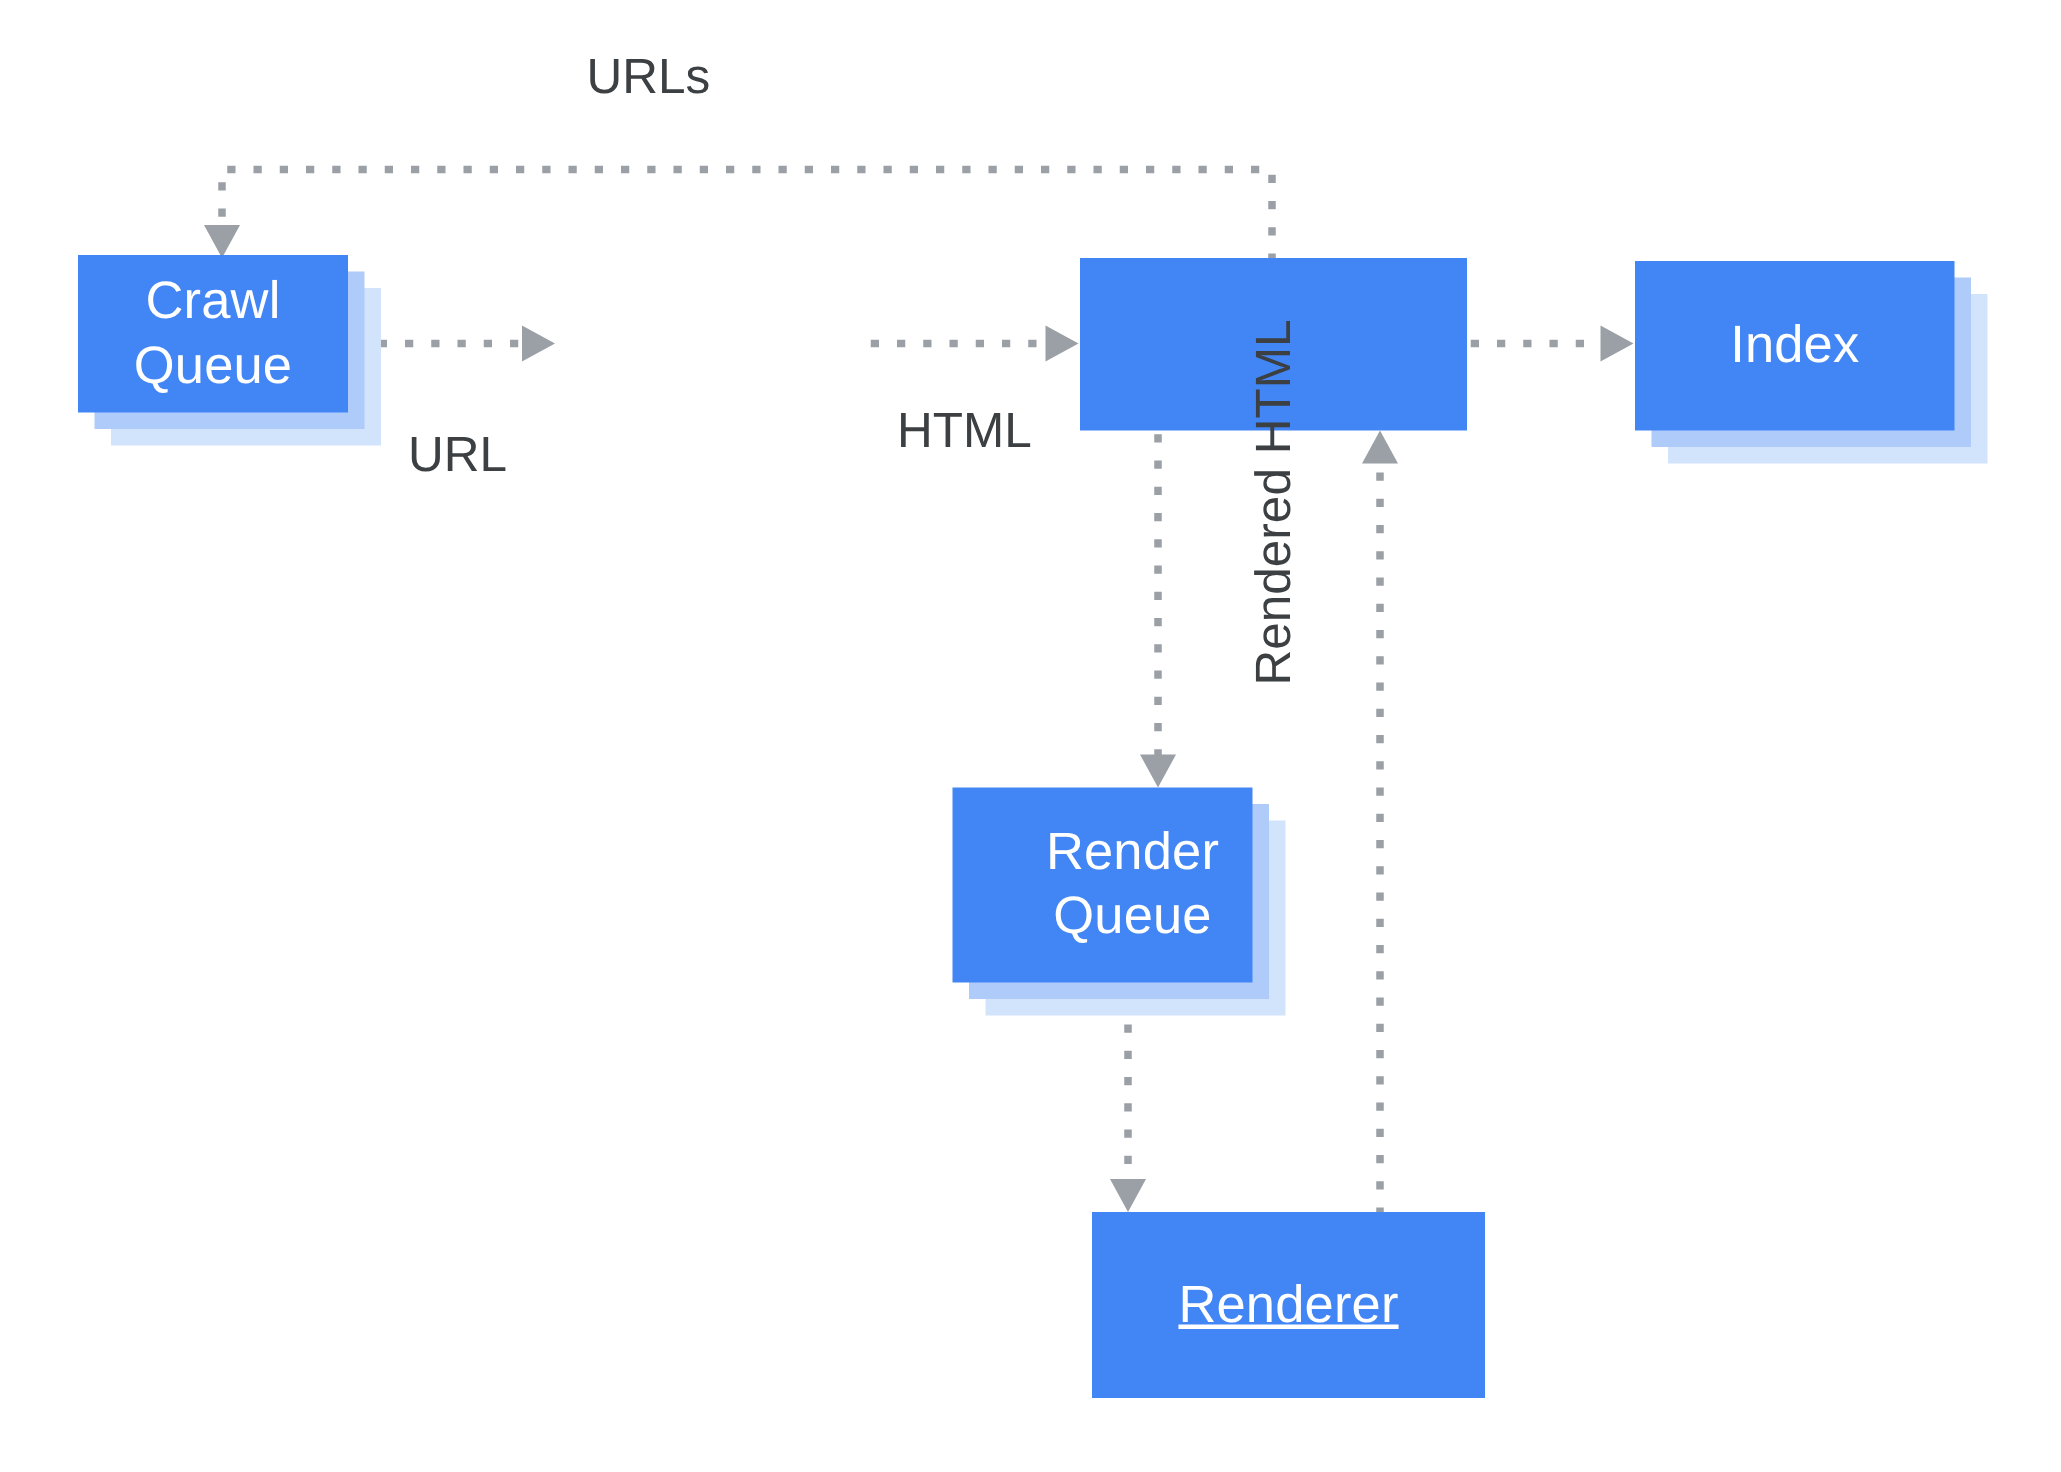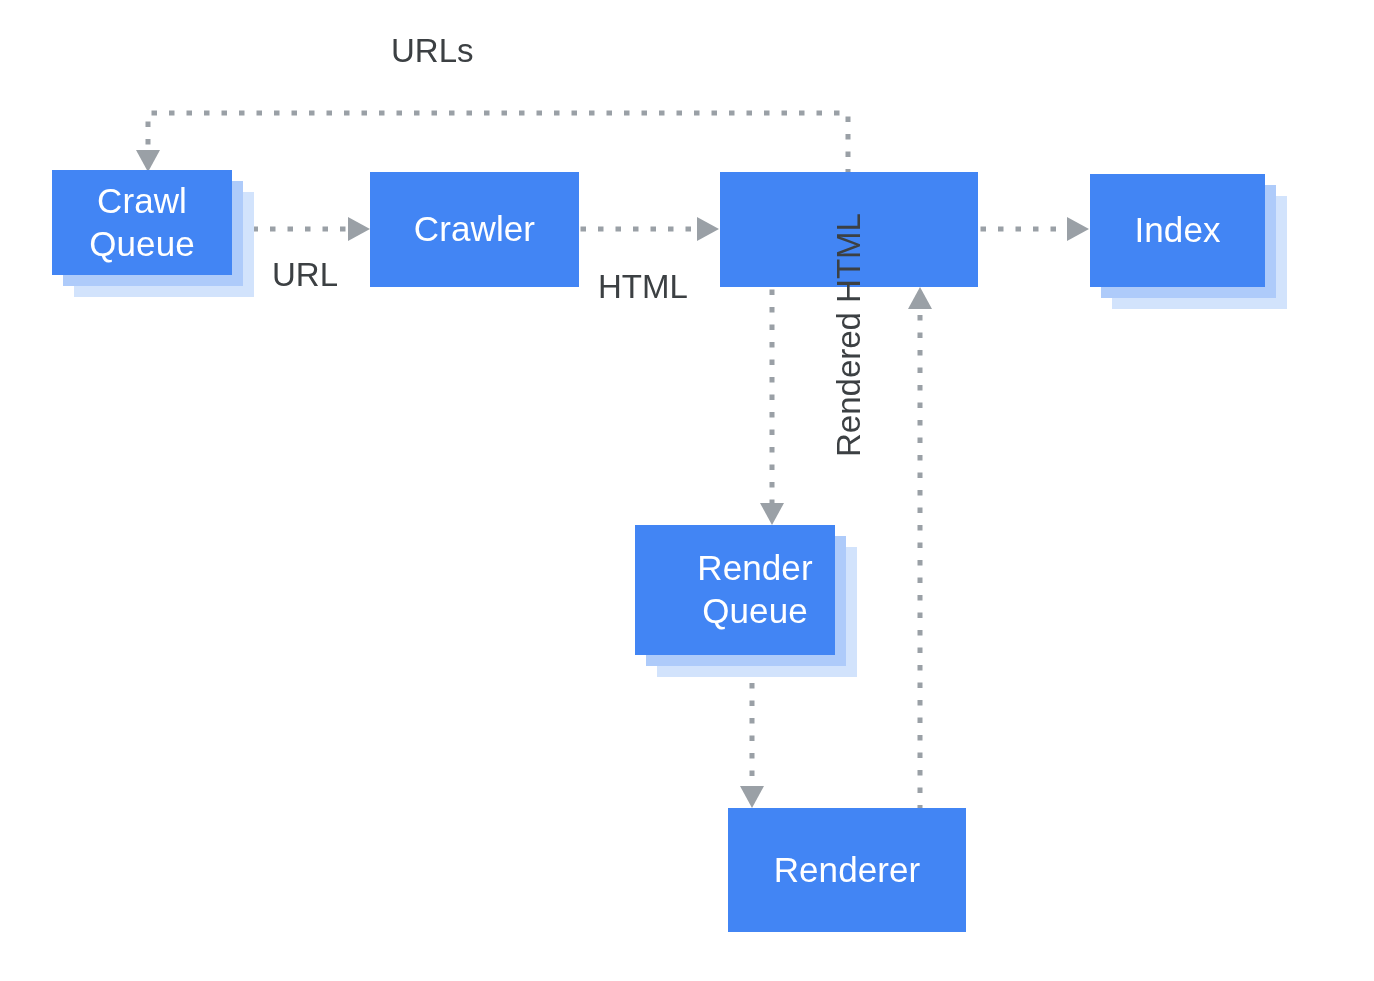--- a/index.html
+++ b/index.html
@@ -133,50 +133,46 @@
   </svg>
 
   <div class="node stacked" style="left:52px; top:170px; width:180px; height:105px;">
     <span class="stack-back"></span>
     <span class="stack-mid"></span>
     <span class="node-face"></span>
     <span class="node-label">Crawl
 Queue</span>
   </div>
 
-  <div class="node" style="left:370px; top:172px; width:209px; height:115px;">
-    <span class="node-face"></span>
-    <span class="node-label">Crawler</span>
-  </div>
 
   <div class="node" style="left:720px; top:172px; width:258px; height:115px;">
     <span class="node-face"></span>
   </div>
 
-  <div class="node stacked" style="left:1090px; top:174px; width:175px; height:113px;">
+  <div class="node stacked" style="left:1090px; top:174px; width:213px; height:113px;">
     <span class="stack-back"></span>
     <span class="stack-mid"></span>
     <span class="node-face"></span>
     <span class="node-label">Index</span>
   </div>
 
   <div class="node stacked" style="left:635px; top:525px; width:200px; height:130px;padding-left:40px;">
     <span class="stack-back"></span>
     <span class="stack-mid"></span>
     <span class="node-face"></span>
     <span class="node-label">Render
 Queue</span>
   </div>
 
-  <div class="node" style="left:728px; top:808px; width:238px; height:124px;">
+  <div class="node" style="left:728px; top:808px; width:262px; height:124px;text-decoration:underline;">
     <span class="node-face"></span>
     <span class="node-label">Renderer</span>
   </div>
 
   <div class="edge-label" style="left:391px; top:32px;text-align:right;">URLs</div>
 
-  <div class="edge-label" style="left:272px; top:256px;">URL</div>
+  <div class="edge-label" style="left:272px; top:284px;">URL</div>
 
   <div class="edge-label" style="left:598px; top:268px;text-align:right;">HTML</div>
 
   <div class="edge-label vertical" style="left:868px; top:419px;">Rendered HTML</div>
 
 </div>
 
 </body></html>

